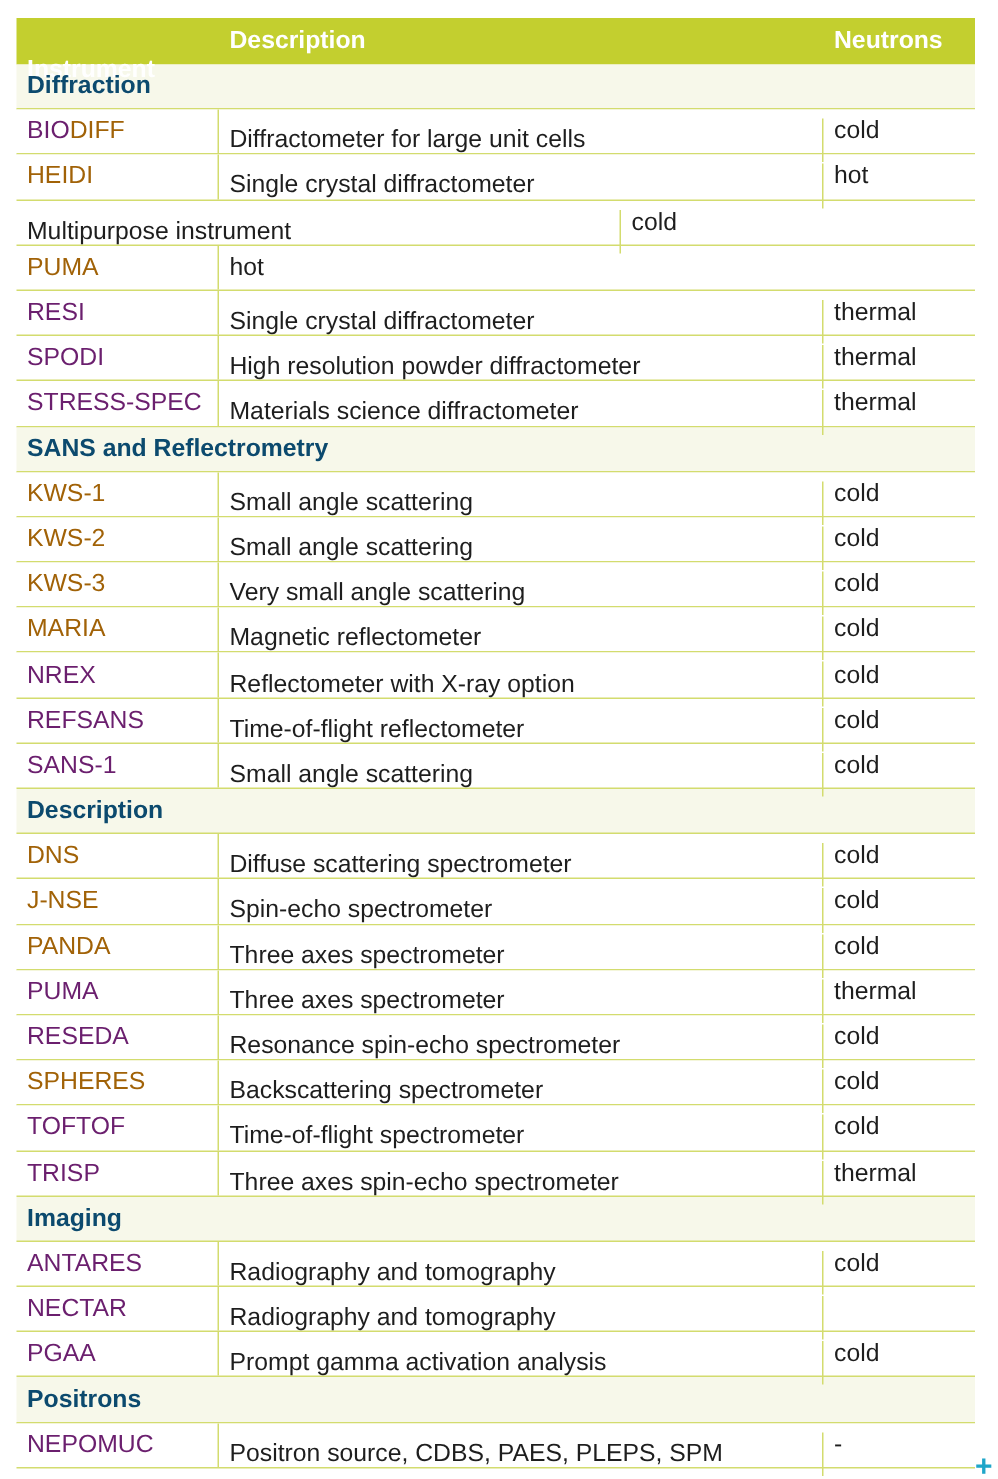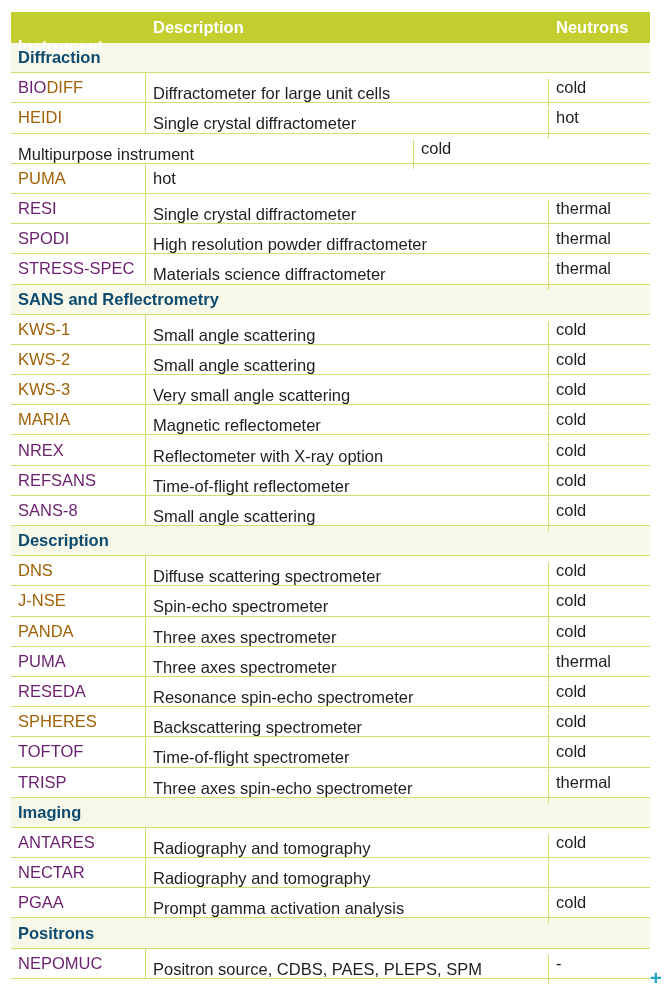--- a/index.html
+++ b/index.html
@@ -113,21 +113,21 @@
       </div>
       <div class="row">
         <div class="c1">
           <span class="purple">REFSANS</span>
         </div>
         <div class="c2">Time-of-flight reflectometer</div>
         <div class="c3">cold</div>
       </div>
       <div class="row">
         <div class="c1">
-          <span class="purple">SANS-8</span>
+          <span class="purple">SANS-1</span>
         </div>
         <div class="c2">Small angle scattering</div>
         <div class="c3">cold</div>
       </div>
       <div class="sec">Description</div>
       <div class="row">
         <div class="c1">
           <span class="orange">DNS</span>
         </div>
         <div class="c2">Diffuse scattering spectrometer</div>

